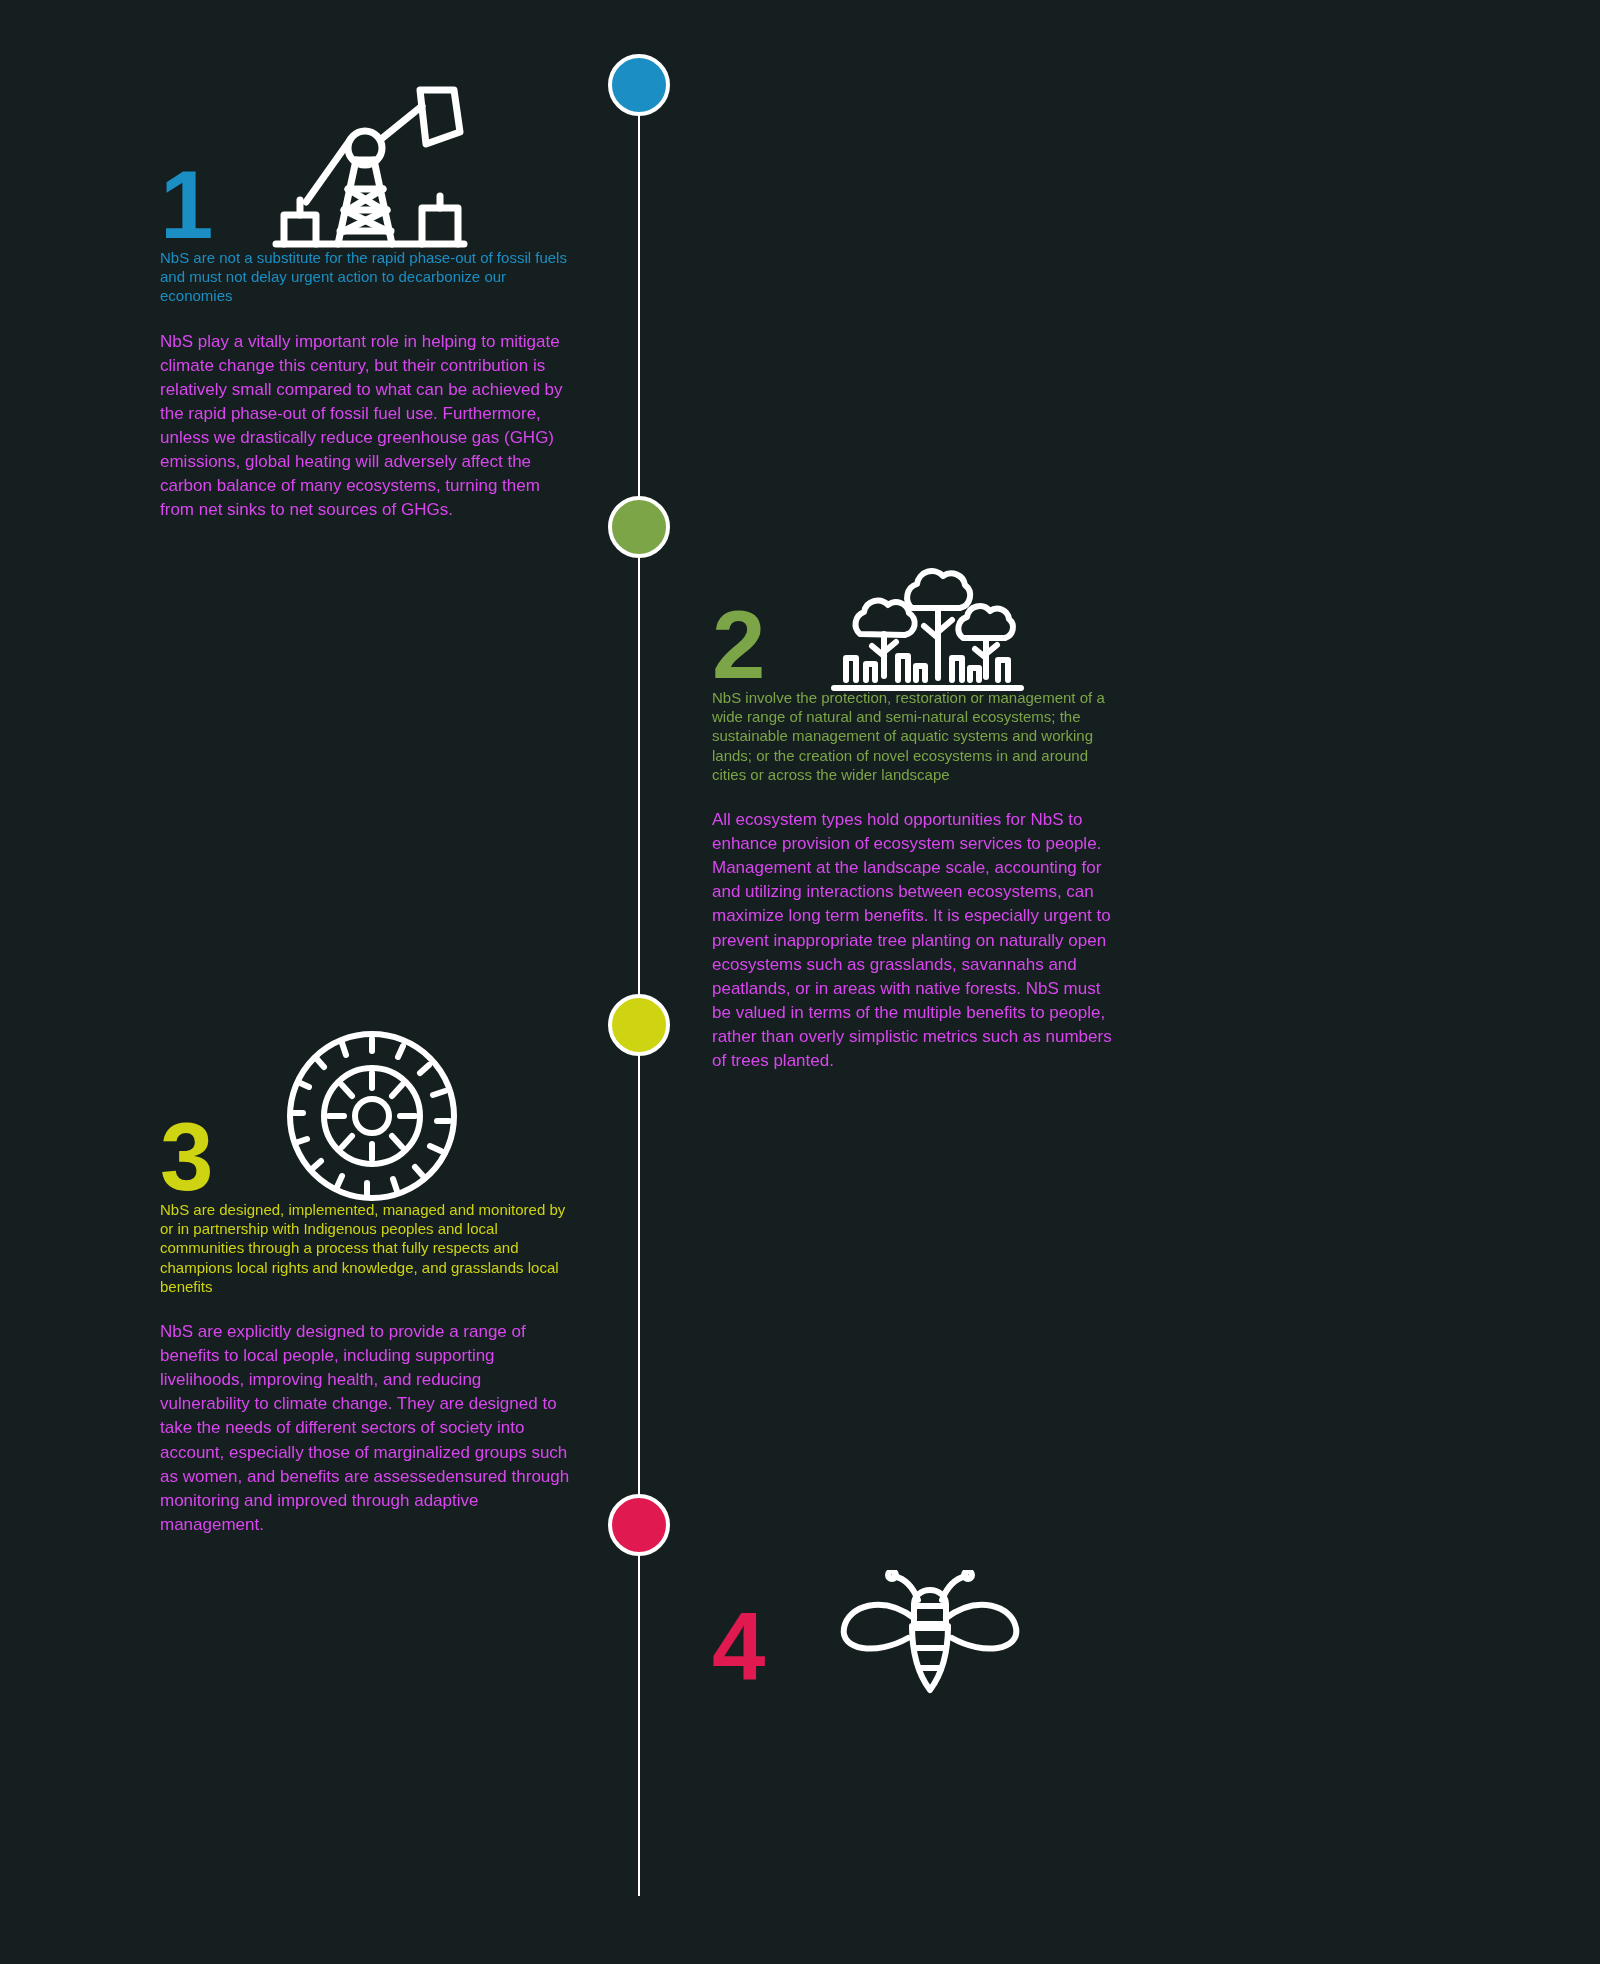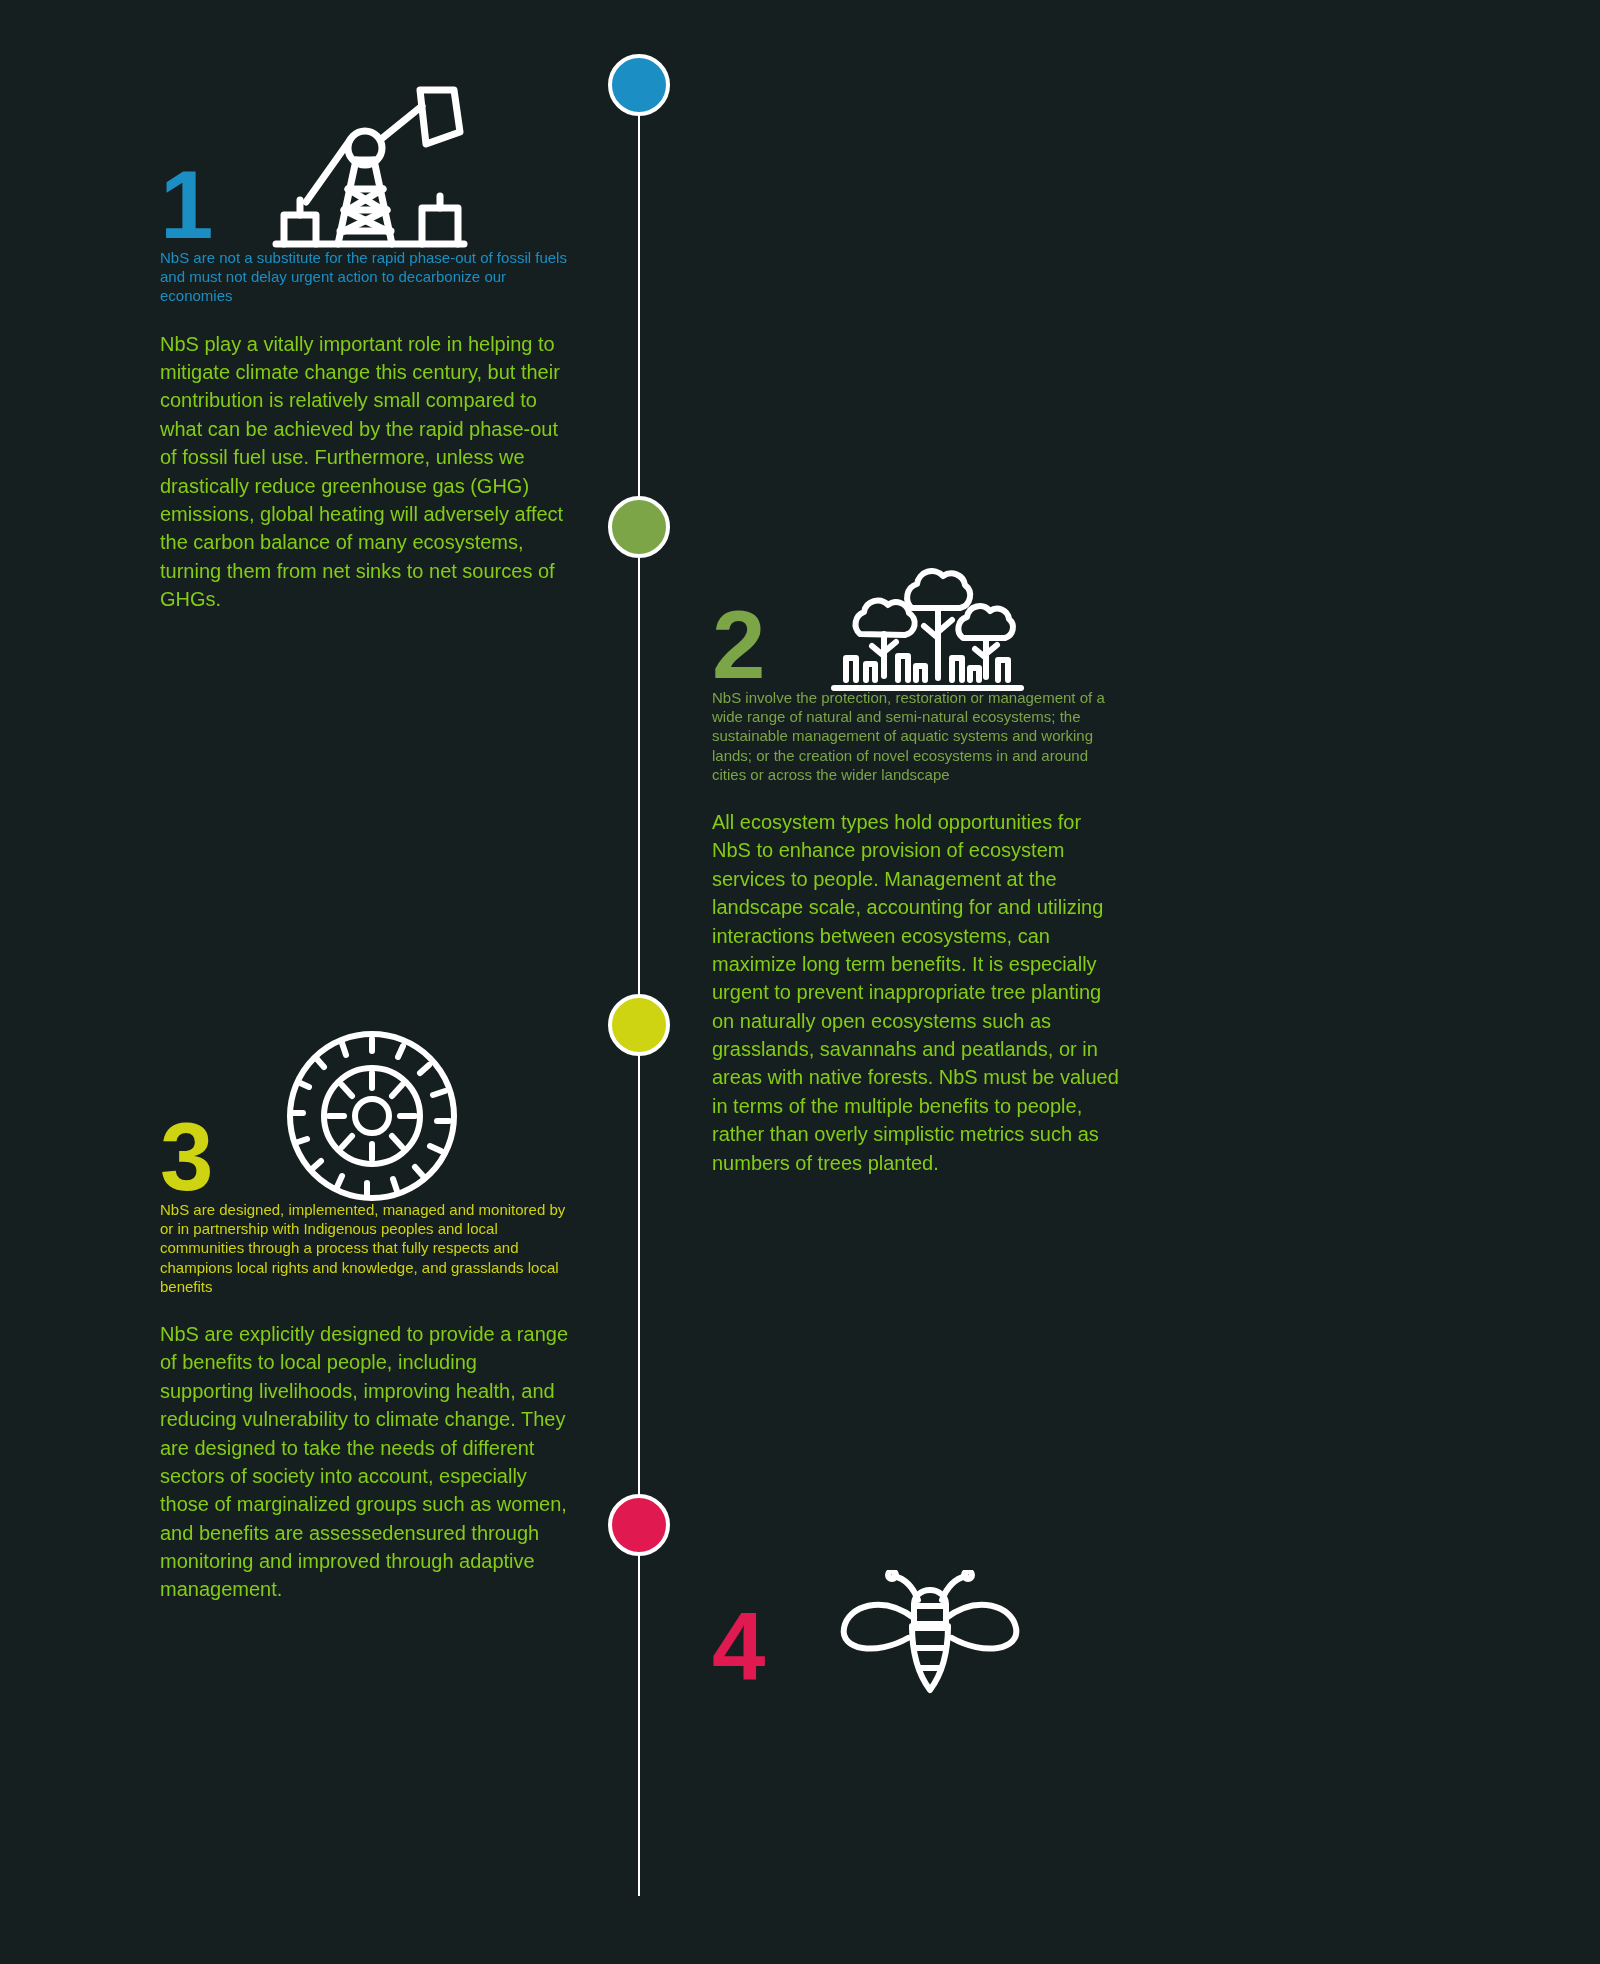--- a/index.html
+++ b/index.html
@@ -57,23 +57,23 @@
   .headrow .num { position: absolute; bottom: 0; left: 0; }
   .headrow .art { position: absolute; bottom: 0; }
 
   h2.title {
     font-size: 15px;
     font-weight: 400;
     line-height: 1.28;
     margin-bottom: 24px;
   }
   p.body {
-    font-size: 20px;
+    font-size: 17px;
     line-height: 1.42;
-    color: #84cc16;
+    color: #d946ef;
     font-weight: 400;
   }
 
   
   .c-blue   { color: #1B8FC4; }
   .c-green  { color: #7BA547; }
   .c-yellow { color: #CFD412; }
   .c-pink   { color: #E01A51; }
 
   svg { display: block; }

